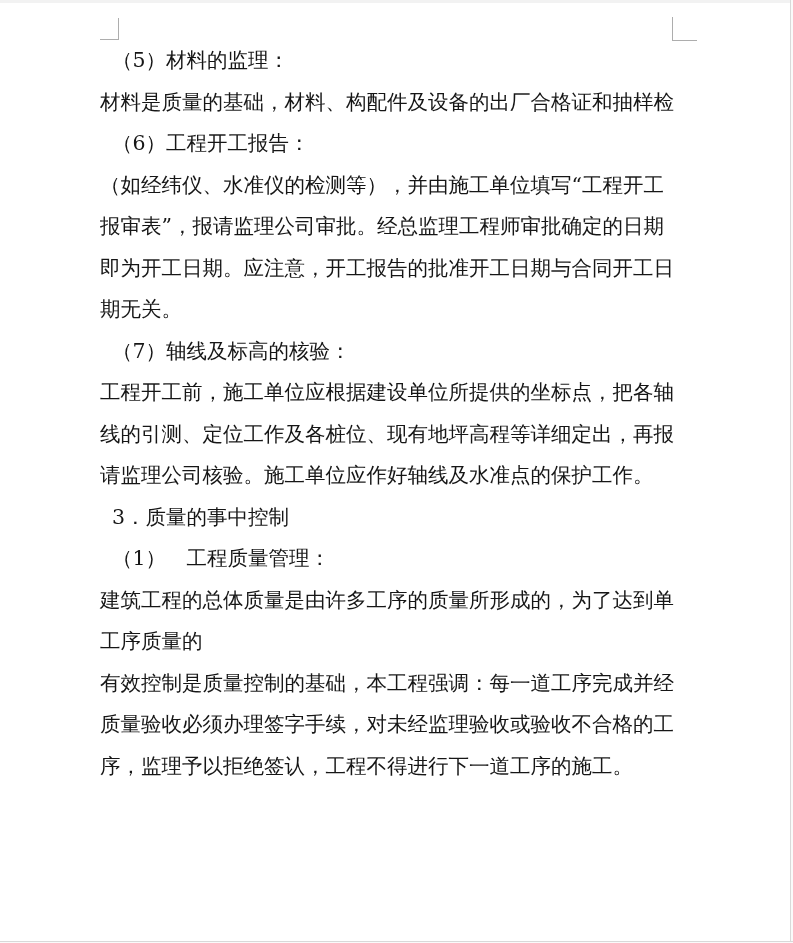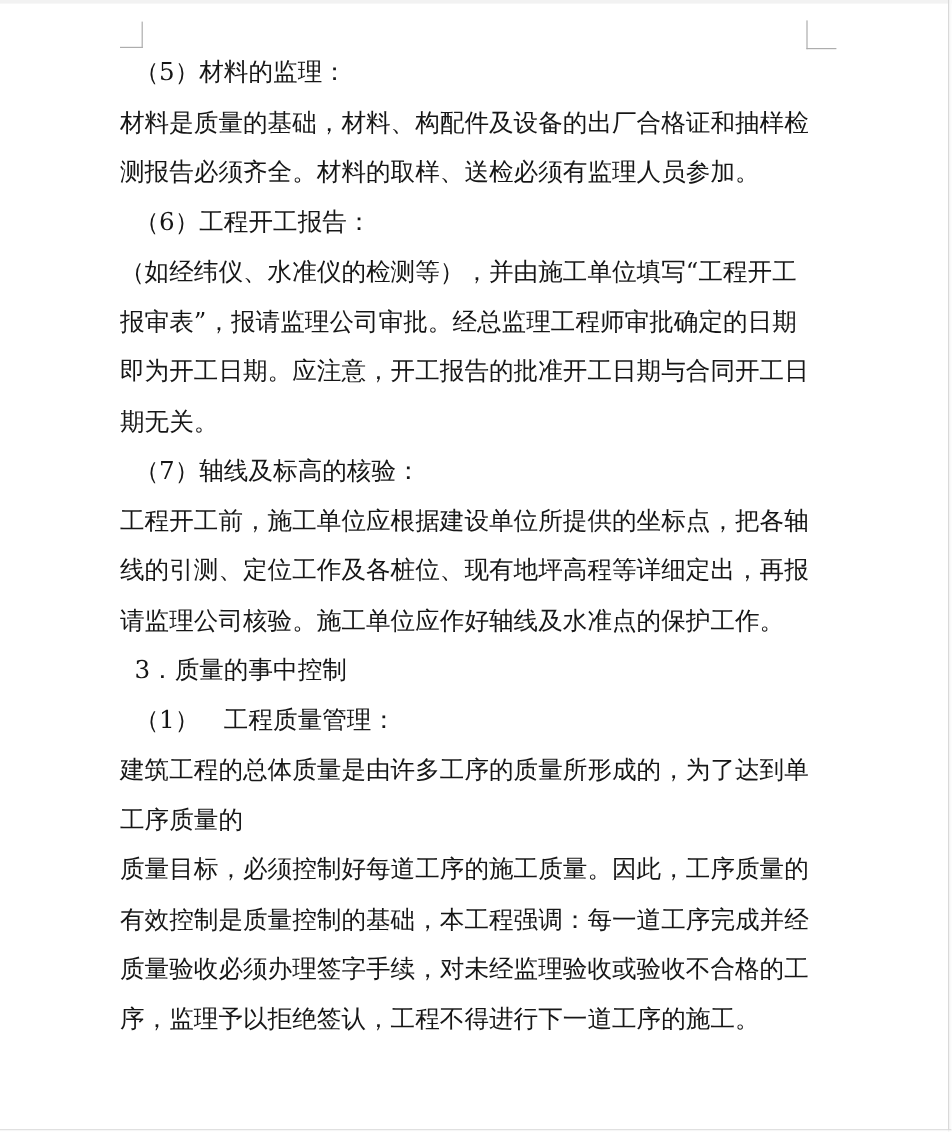--- a/index.html
+++ b/index.html
@@ -92,35 +92,33 @@
 </head>
 <body>
 
 <div class="page">
   <div class="top-strip"></div>
   <div class="crop-mark crop-left"></div>
   <div class="crop-mark crop-right"></div>
   <div class="content">
       <div class="line indent">（5）材料的监理：</div>
       <div class="line">材料是质量的基础，材料、构配件及设备的出厂合格证和抽样检</div>
-      <div class="line">测报告必须齐全。材料的取样、送检必须有监理人员参加。</div>
       <div class="line indent">（6）工程开工报告：</div>
       <div class="line">（如经纬仪、水准仪的检测等），并由施工单位填写“工程开工</div>
       <div class="line">报审表”，报请监理公司审批。经总监理工程师审批确定的日期</div>
       <div class="line">即为开工日期。应注意，开工报告的批准开工日期与合同开工日</div>
       <div class="line">期无关。</div>
       <div class="line indent">（7）轴线及标高的核验：</div>
       <div class="line">工程开工前，施工单位应根据建设单位所提供的坐标点，把各轴</div>
       <div class="line">线的引测、定位工作及各桩位、现有地坪高程等详细定出，再报</div>
       <div class="line">请监理公司核验。施工单位应作好轴线及水准点的保护工作。</div>
       <div class="line indent">3．质量的事中控制</div>
       <div class="line indent">（1）　工程质量管理：</div>
       <div class="line">建筑工程的总体质量是由许多工序的质量所形成的，为了达到单</div>
       <div class="line">工序质量的</div>
-      <div class="line">质量目标，必须控制好每道工序的施工质量。因此，工序质量的</div>
       <div class="line">有效控制是质量控制的基础，本工程强调：每一道工序完成并经</div>
       <div class="line">质量验收必须办理签字手续，对未经监理验收或验收不合格的工</div>
       <div class="line">序，监理予以拒绝签认，工程不得进行下一道工序的施工。</div>
     </div>
   <div class="right-edge-bg"></div>
   <div class="right-edge-line"></div>
   <div class="bottom-edge-line"></div>
   <div class="bottom-edge-bg"></div>
 </div>
 

